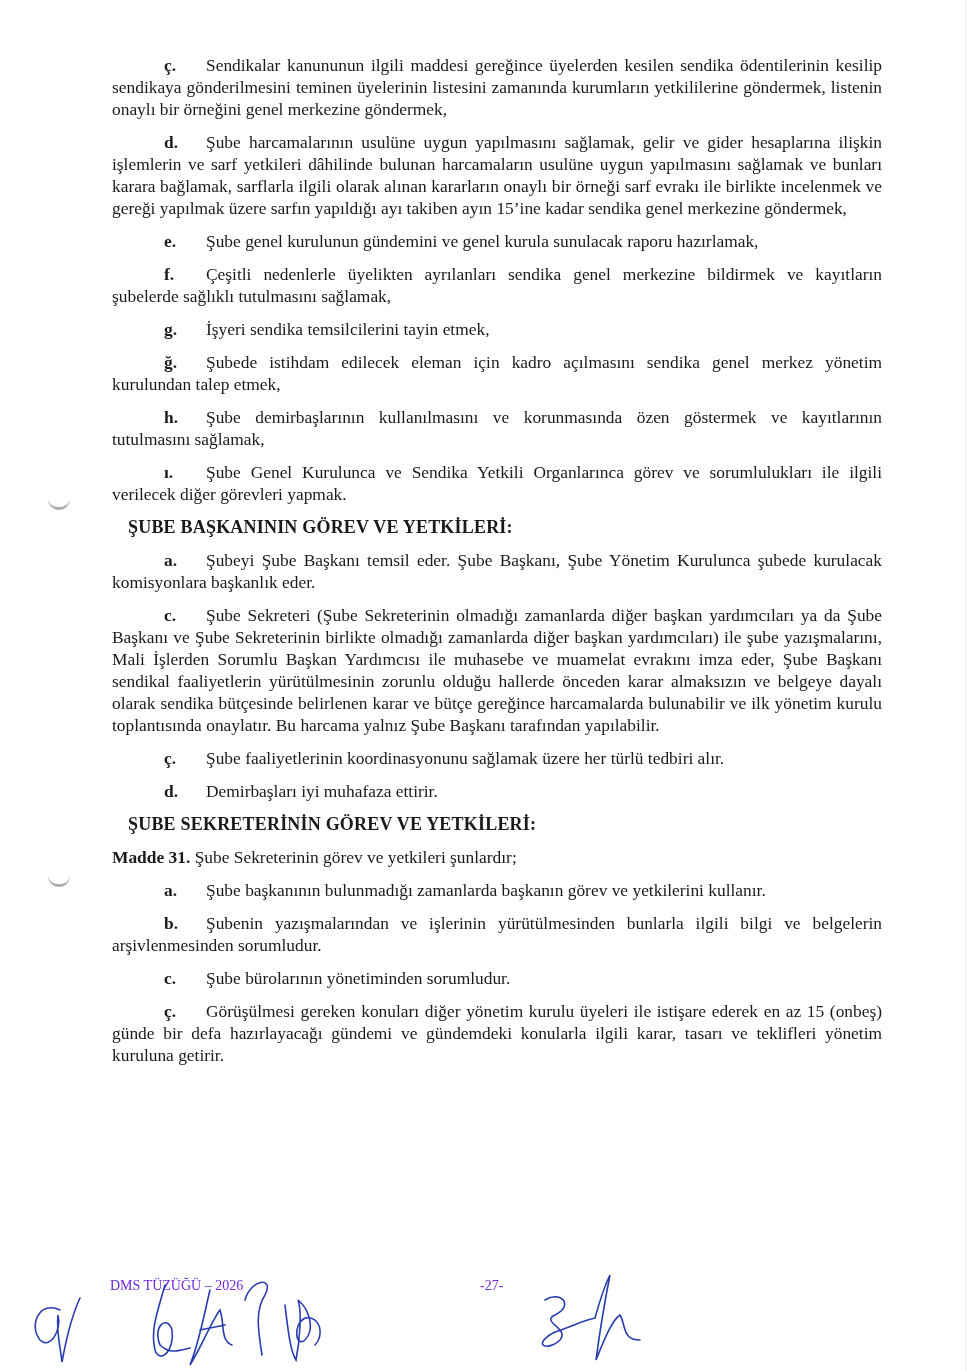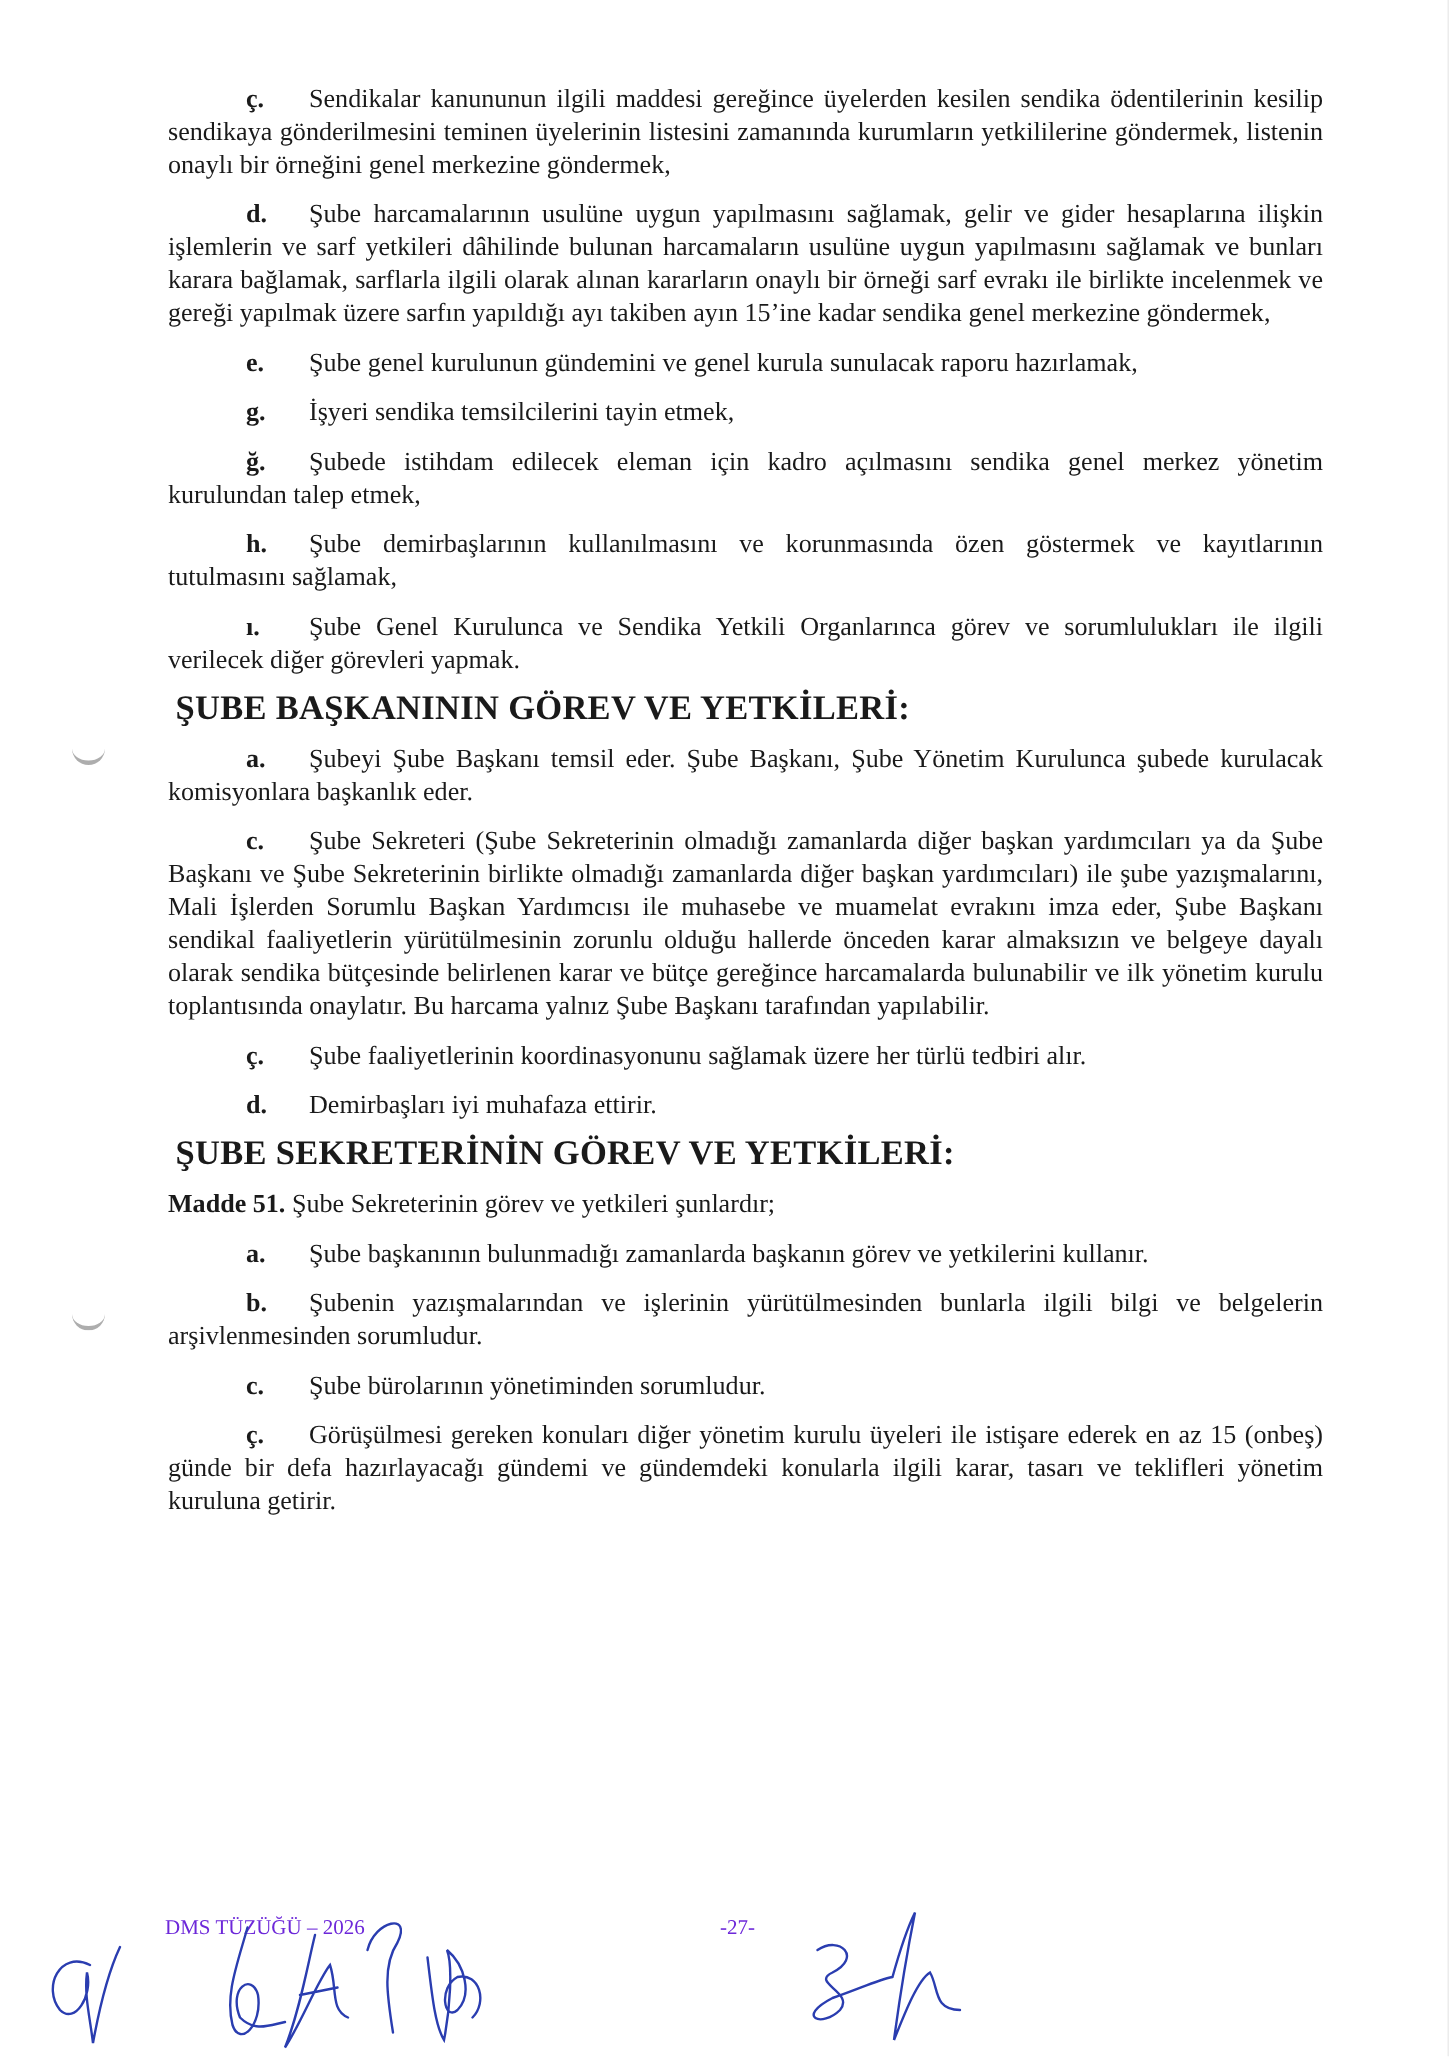--- a/index.html
+++ b/index.html
@@ -6,54 +6,55 @@
   body {
     width: 970px; height: 1371px; background: #ffffff; position: relative; overflow: hidden;
     font-family: "Liberation Serif", "DejaVu Serif", serif; color: #1a1a1a;
   }
   .page { position: absolute; left: 0; top: 0; width: 970px; height: 1371px; }
   .edge-line { position: absolute; right: 4px; top: 0; width: 1px; height: 1371px; background: #ececec; }
   .punch { position: absolute; left: 48px; width: 22px; height: 14px; border-bottom: 3px solid #6b6b6b; border-radius: 0 0 14px 14px; opacity: 0.55; }
   .content { position: absolute; left: 112px; top: 54px; width: 770px; font-size: 17.4px; line-height: 22px; }
   .para { margin: 0 0 11px 0; text-align: justify; text-indent: 52px; }
   .para .lbl { font-weight: bold; display: inline-block; width: 42px; text-indent: 0; }
-  .heading { font-weight: bold; font-size: 23px; margin: 0 0 11px 5px; letter-spacing: 0.2px; }
+  .heading { font-weight: bold; font-size: 18px; margin: 0 0 11px 16px; letter-spacing: 0.2px; }
   .madde { margin: 0 0 11px 0; }
   .madde b { font-weight: bold; }
   .footer { position: absolute; top: 1278px; font-size: 14px; color: #6d28d9; }
   .footer-left { left: 110px; }
   .footer-center { left: 480px; }
   .sigs { position: absolute; left: 0; top: 1270px; width: 970px; height: 101px; }
 </style>
 </head>
 <body>
 
 <div class="page">
   <div class="edge-line"></div>
   <div class="punch" style="top:493px"></div>
   <div class="punch" style="top:870px"></div>
 
   <div class="content">
 
     <p class="para"><span class="lbl">ç.</span><span>Sendikalar kanununun ilgili maddesi gereğince üyelerden kesilen sendika ödentilerinin kesilip sendikaya gönderilmesini teminen üyelerinin listesini zamanında kurumların yetkililerine göndermek, listenin onaylı bir örneğini genel merkezine göndermek,</span></p>
     <p class="para"><span class="lbl">d.</span><span>Şube harcamalarının usulüne uygun yapılmasını sağlamak, gelir ve gider hesaplarına ilişkin işlemlerin ve sarf yetkileri dâhilinde bulunan harcamaların usulüne uygun yapılmasını sağlamak ve bunları karara bağlamak, sarflarla ilgili olarak alınan kararların onaylı bir örneği sarf evrakı ile birlikte incelenmek ve gereği yapılmak üzere sarfın yapıldığı ayı takiben ayın 15’ine kadar sendika genel merkezine göndermek,</span></p>
     <p class="para"><span class="lbl">e.</span><span>Şube genel kurulunun gündemini ve genel kurula sunulacak raporu hazırlamak,</span></p>
+    <p class="para"><span class="lbl">f.</span><span>Çeşitli nedenlerle üyelikten ayrılanları sendika genel merkezine bildirmek ve kayıtların şubelerde sağlıklı tutulmasını sağlamak,</span></p>
     <p class="para"><span class="lbl">g.</span><span>İşyeri sendika temsilcilerini tayin etmek,</span></p>
     <p class="para"><span class="lbl">ğ.</span><span>Şubede istihdam edilecek eleman için kadro açılmasını sendika genel merkez yönetim kurulundan talep etmek,</span></p>
     <p class="para"><span class="lbl">h.</span><span>Şube demirbaşlarının kullanılmasını ve korunmasında özen göstermek ve kayıtlarının tutulmasını sağlamak,</span></p>
     <p class="para"><span class="lbl">ı.</span><span>Şube Genel Kurulunca ve Sendika Yetkili Organlarınca görev ve sorumlulukları ile ilgili verilecek diğer görevleri yapmak.</span></p>
 
     <div class="heading">ŞUBE BAŞKANININ GÖREV VE YETKİLERİ:</div>
     <p class="para"><span class="lbl">a.</span><span>Şubeyi Şube Başkanı temsil eder. Şube Başkanı, Şube Yönetim Kurulunca şubede kurulacak komisyonlara başkanlık eder.</span></p>
     <p class="para"><span class="lbl">c.</span><span>Şube Sekreteri (Şube Sekreterinin olmadığı zamanlarda diğer başkan yardımcıları ya da Şube Başkanı ve Şube Sekreterinin birlikte olmadığı zamanlarda diğer başkan yardımcıları) ile şube yazışmalarını, Mali İşlerden Sorumlu Başkan Yardımcısı ile muhasebe ve muamelat evrakını imza eder, Şube Başkanı sendikal faaliyetlerin yürütülmesinin zorunlu olduğu hallerde önceden karar almaksızın ve belgeye dayalı olarak sendika bütçesinde belirlenen karar ve bütçe gereğince harcamalarda bulunabilir ve ilk yönetim kurulu toplantısında onaylatır. Bu harcama yalnız Şube Başkanı tarafından yapılabilir.</span></p>
     <p class="para"><span class="lbl">ç.</span><span>Şube faaliyetlerinin koordinasyonunu sağlamak üzere her türlü tedbiri alır.</span></p>
     <p class="para"><span class="lbl">d.</span><span>Demirbaşları iyi muhafaza ettirir.</span></p>
 
     <div class="heading">ŞUBE SEKRETERİNİN GÖREV VE YETKİLERİ:</div>
-    <p class="madde"><b>Madde 51.</b> <span>Şube Sekreterinin görev ve yetkileri şunlardır;</span></p>
+    <p class="madde"><b>Madde 31.</b> <span>Şube Sekreterinin görev ve yetkileri şunlardır;</span></p>
     <p class="para"><span class="lbl">a.</span><span>Şube başkanının bulunmadığı zamanlarda başkanın görev ve yetkilerini kullanır.</span></p>
     <p class="para"><span class="lbl">b.</span><span>Şubenin yazışmalarından ve işlerinin yürütülmesinden bunlarla ilgili bilgi ve belgelerin arşivlenmesinden sorumludur.</span></p>
     <p class="para"><span class="lbl">c.</span><span>Şube bürolarının yönetiminden sorumludur.</span></p>
     <p class="para"><span class="lbl">ç.</span><span>Görüşülmesi gereken konuları diğer yönetim kurulu üyeleri ile istişare ederek en az 15 (onbeş) günde bir defa hazırlayacağı gündemi ve gündemdeki konularla ilgili karar, tasarı ve teklifleri yönetim kuruluna getirir.</span></p>
   </div>
 
   <div class="footer footer-left">DMS TÜZÜĞÜ – 2026</div>
   <div class="footer footer-center">-27-</div>
 
   <svg class="sigs" viewBox="0 0 970 101">

